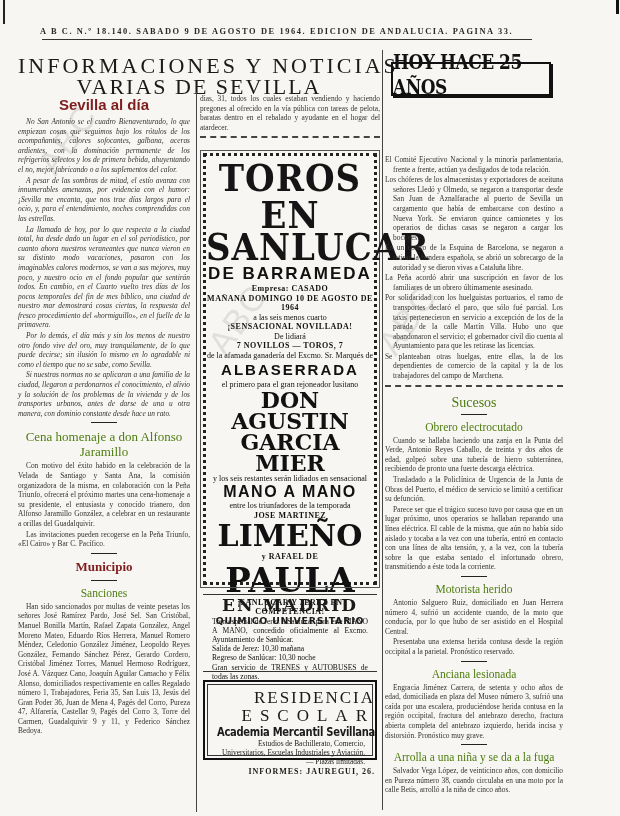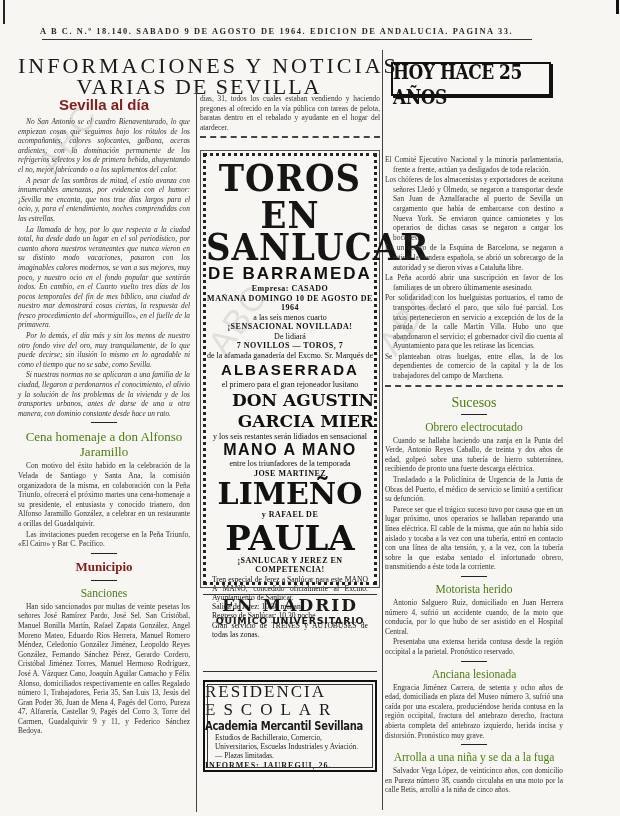--- a/index.html
+++ b/index.html
@@ -25,42 +25,42 @@
   .col-right p.indent { text-indent: 8px; padding-left: 0; }
 
   .sec-title { font-family: "Liberation Sans", sans-serif; font-weight: bold; text-align: center; font-size: 15px; line-height: 18px; color: #7f1d1d; margin: 2px 0 3px; text-indent: 0 !important; }
   .sub-title { font-family: "Liberation Serif", serif; text-align: center; font-size: 11.5px; line-height: 13px; color: #4d7c0f; margin: 6px 0 2px; text-indent: 0 !important; padding-left: 0 !important; }
   .sub-title.big { font-size: 13px; line-height: 15px; }
   .small-rule { width: 26px; margin: 4px auto; border-top: 1.5px solid #222; }
   .dash-rule { border-top: 2px dashed #444; margin: 4px 0; }
   .vline { position: absolute; border-left: 1px solid #444; }
 
   
-  .hoy-box { position: absolute; left: 391px; top: 62px; width: 160px; height: 34px; border: 2px solid #111; box-shadow: 2px 2px 0 #111; display: flex; align-items: flex-start; justify-content: center; }
+  .hoy-box { position: absolute; left: 391px; top: 62px; width: 160px; height: 34px; border: 2px solid #111; box-shadow: 2px 2px 0 #111; display: flex; align-items: flex-end; justify-content: center; }
   .hoy-box span { font-family: "DejaVu Serif", serif; font-weight: bold; font-size: 17px; letter-spacing: -0.5px; transform: scaleY(1.25); color: #111; }
 
   
   .ad-toros { position: absolute; left: 203px; top: 153px; width: 174px; height: 432px; border: 3px dotted #222; outline: 1px solid #555; outline-offset: 2px; text-align: center; font-family: "Liberation Serif", serif; color: #111; padding-top: 6px; }
   .ad-toros .huge { font-family: "DejaVu Serif", serif; font-weight: bold; font-size: 34px; line-height: 34px; letter-spacing: 1px; color: #151515; transform: scaleY(1.1); }
   .ad-toros .huge2 { font-family: "DejaVu Serif", serif; font-weight: bold; font-size: 30px; line-height: 32px; letter-spacing: 0px; }
   .ad-toros .sans-big { font-family: "Liberation Sans", sans-serif; font-weight: bold; font-size: 17px; letter-spacing: 2px; line-height: 20px; }
   .ad-toros .small { font-size: 8px; line-height: 9.5px; }
   .ad-toros .smallb { font-size: 8px; line-height: 9.5px; font-weight: bold; letter-spacing: 0.5px; }
-  .ad-toros .med { font-family: "DejaVu Serif", serif; font-weight: bold; font-size: 17px; line-height: 21px; text-align: right; }
+  .ad-toros .med { font-family: "DejaVu Serif", serif; font-weight: bold; font-size: 22px; line-height: 21px; }
   .ad-toros .mano { font-family: "Liberation Sans", sans-serif; font-weight: bold; font-size: 16px; letter-spacing: 1.5px; line-height: 18px; }
   .ad-toros .left-just { text-align: justify; padding: 0 6px; font-size: 7.6px; line-height: 9.2px; }
 
   
   .ad-madrid { position: absolute; left: 203px; top: 594px; width: 174px; height: 78px; text-align: center; border-top: 1px solid #333; border-bottom: 1px solid #333; }
   .ad-madrid .t1 { font-family: "DejaVu Serif", serif; font-weight: bold; font-size: 17px; letter-spacing: 2px; line-height: 20px; }
   .ad-madrid .t2 { font-family: "DejaVu Sans", sans-serif; font-weight: bold; font-size: 9.4px; letter-spacing: 0.8px; line-height: 12px; }
   .ad-madrid .t3 { font-size: 7.6px; line-height: 9px; text-align: justify; padding: 0 4px; color: #333; font-family: "Liberation Serif", serif; }
 
   
-  .ad-res { position: absolute; left: 203px; top: 680px; width: 174px; height: 92px; border: 2px solid #111; outline: 1px solid #333; outline-offset: -5px; text-align: left; }
+  .ad-res { position: absolute; left: 203px; top: 680px; width: 174px; height: 80px; border: 2px solid #111; outline: 1px solid #333; outline-offset: -5px; text-align: right; padding-top: 6px; }
   .ad-res .r1 { font-family: "Liberation Serif", serif; font-size: 17px; letter-spacing: 2px; line-height: 19px; }
   .ad-res .r2 { font-family: "Liberation Serif", serif; font-size: 17px; letter-spacing: 8px; line-height: 18px; }
   .ad-res .r3 { font-family: "DejaVu Sans", sans-serif; font-weight: bold; font-size: 10px; line-height: 14px; letter-spacing: -0.3px; transform: scaleY(1.3); }
   .ad-res .r4 { font-family: "Liberation Serif", serif; font-size: 7.4px; line-height: 9px; padding: 0 10px; }
   .ad-res .r5 { font-family: "Liberation Serif", serif; font-weight: bold; font-size: 8px; letter-spacing: 1px; line-height: 12px; }
 
   .watermark { position: absolute; font-family: "Liberation Sans", sans-serif; font-size: 34px; color: rgba(120,120,120,0.18); transform: rotate(-55deg); letter-spacing: 2px; pointer-events: none; }
 </style>
 </head>
 <body>

